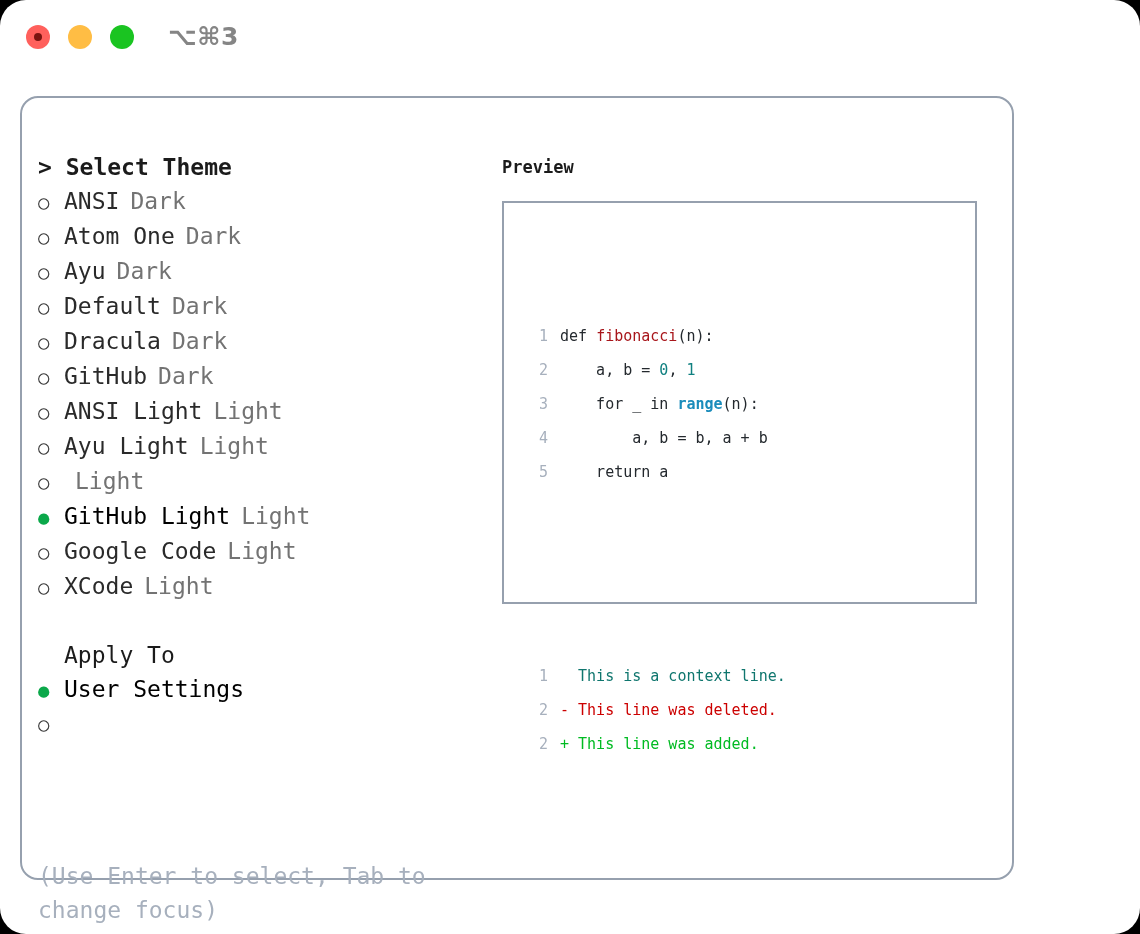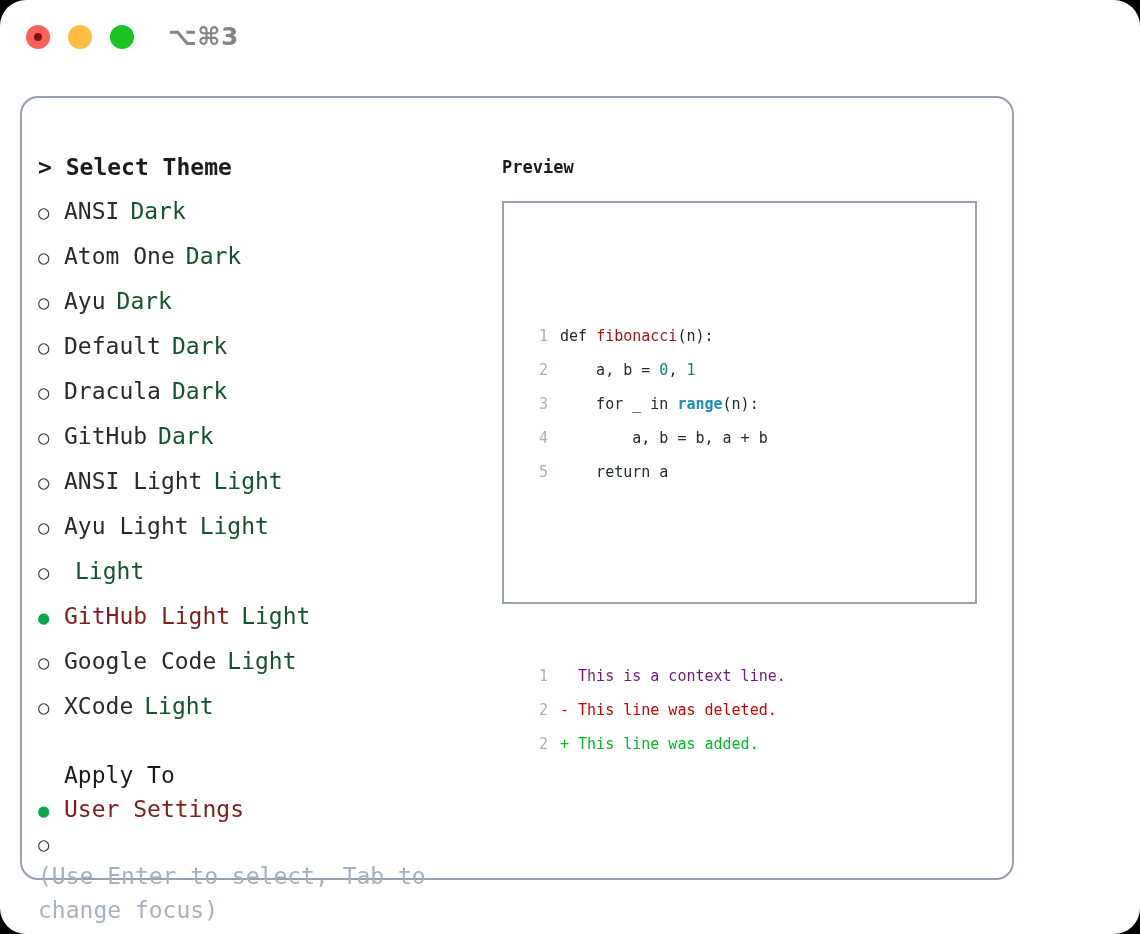--- a/index.html
+++ b/index.html
@@ -117,26 +117,25 @@
     white-space: pre;
   }
   .bullet {
     display: inline-block;
     width: 26px;
     flex: 0 0 26px;
     font-size: 19px;
     color: #3a3a3a;
   }
   .opt-row.selected .bullet { color: #0ba84a; }
-  .opt-row.selected .opt-label { color: #7f1d1d; }
+  .opt-row.selected .opt-label { color: #000000; }
   .opt-label { color: #2a2a2a; }
   .opt-badge {
-    color: #14532d;
+    color: #737373;
     padding-left: 11px;
-    margin-top: 10px;
   }
 
   .spacer-gap { height: 34px; }
 
   .hint {
     position: absolute;
     left: 16px;
     top: 761px;
     width: 420px;
     font-size: 23px;
@@ -182,21 +181,21 @@
     width: 26px;
     text-align: right;
     color: #a7b0bd;
     margin-right: 12px;
   }
   .tok-plain { color: #24292e; }
   .tok-fn    { color: #a8161b; }
   .tok-num   { color: #108080; }
   .tok-call  { color: #1a8cbb; font-weight: bold; }
   .blank-line { height: 34px; }
-  .diff-ctx { color: #701a75; }
+  .diff-ctx { color: #0f766e; }
   .diff-del { color: #cc0000; }
   .diff-add { color: #00bb22; }
 </style>
 </head>
 <body>
 
 <div class="window">
 
   <div class="titlebar">
     <div class="traffic">

